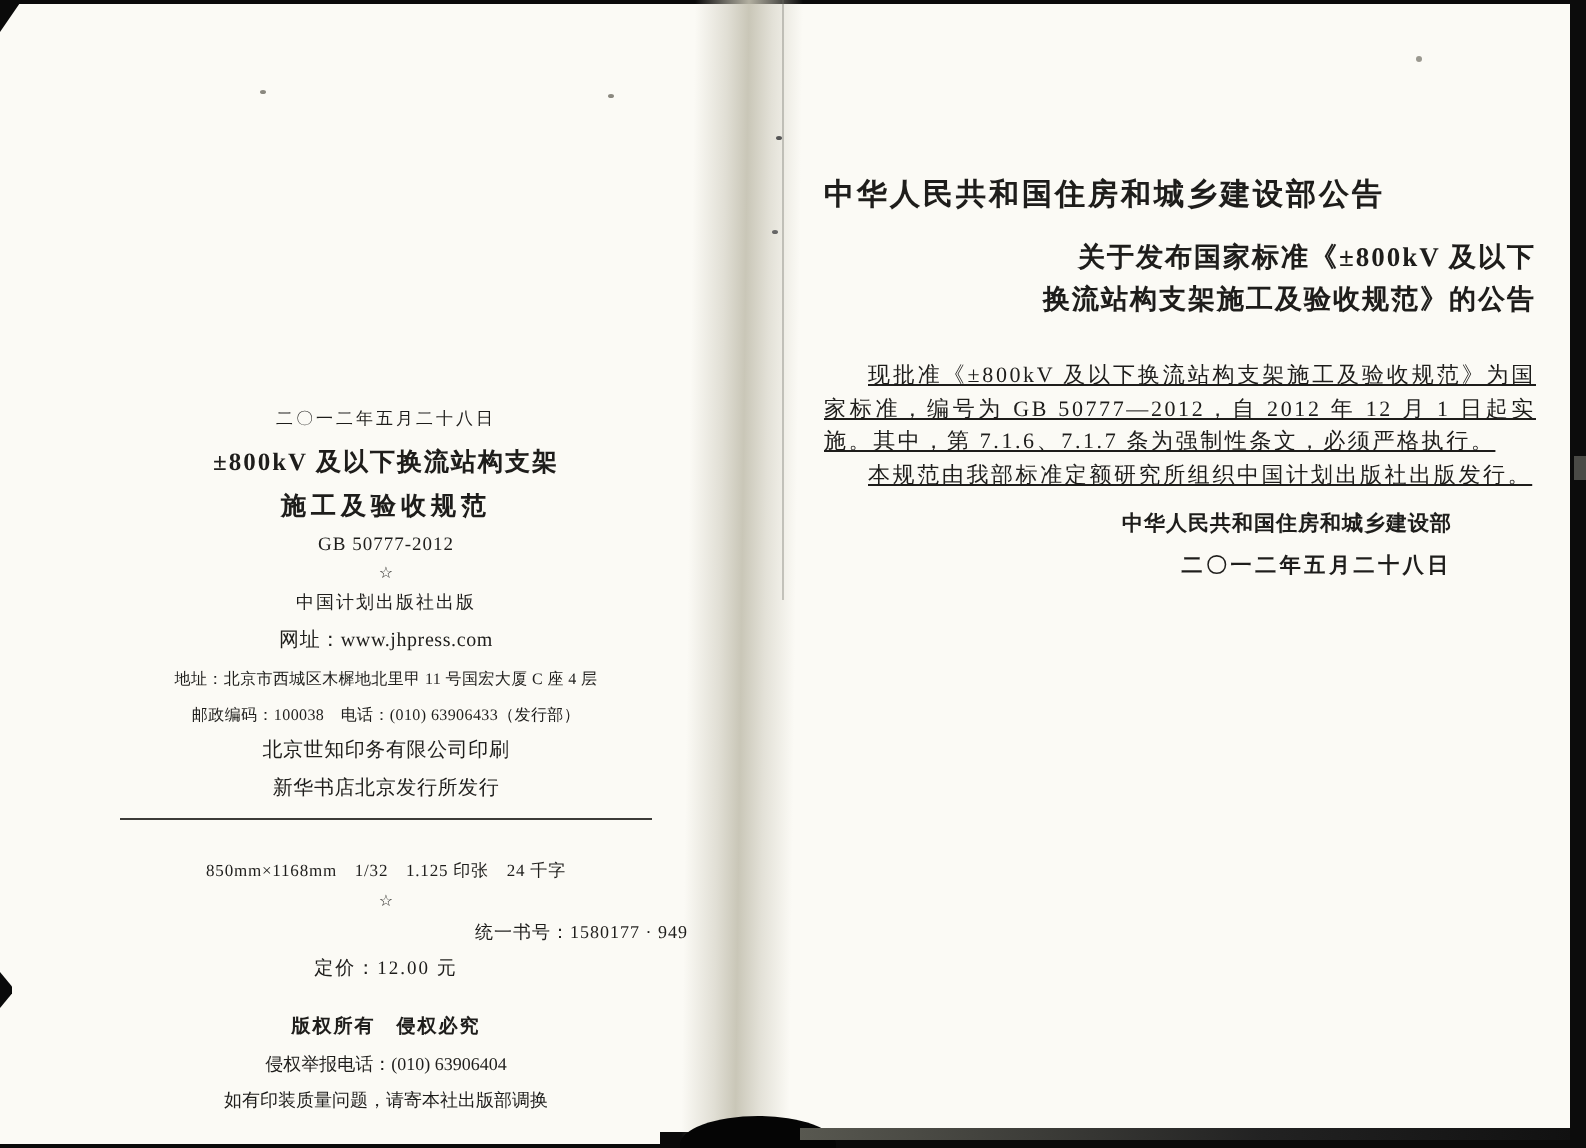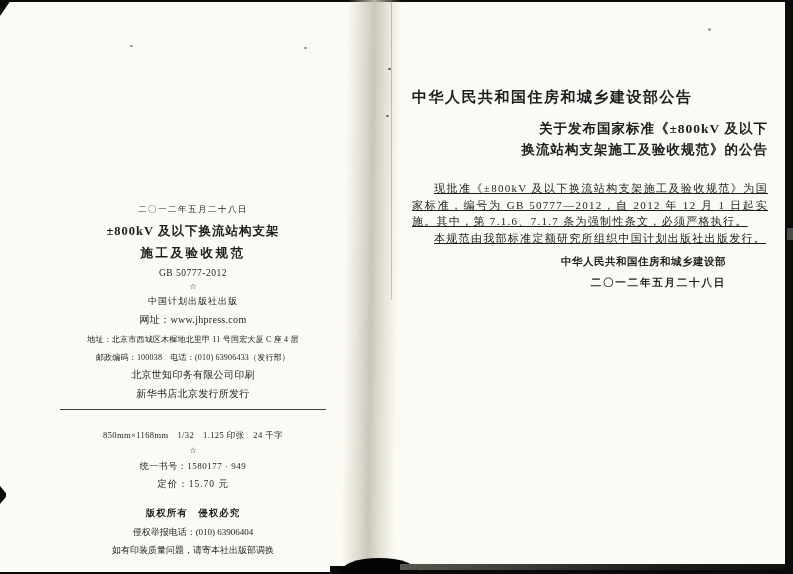--- a/index.html
+++ b/index.html
@@ -41,21 +41,21 @@
   .lp-title1{font-size:12.5px;font-weight:bold;letter-spacing:1px;margin-top:7px;}
   .lp-title2{font-size:12.5px;font-weight:bold;letter-spacing:2.5px;margin-top:5px;}
   .lp-gb{font-size:9.5px;letter-spacing:0.5px;margin-top:6px;}
   .lp-star{font-size:8px;margin-top:4px;}
   .lp-pub{font-size:9px;letter-spacing:1px;margin-top:4px;}
   .lp-small{font-size:10px;letter-spacing:0.3px;margin-top:5px;text-align:center;}
   .lp-addr{font-size:8px;letter-spacing:0.2px;margin-top:7px;}
   .lp-rule{height:0;border-top:1px solid #3c3b38;margin:8px 18px 0 18px;}
   .lp-colophon{font-size:8.5px;letter-spacing:0.4px;margin-top:20px;}
   .lp-colophon2{font-size:8.5px;letter-spacing:0.4px;margin-top:5px;}
-  .lp-booknum{font-size:9px;letter-spacing:0.5px;margin-top:5px;}
+  .lp-booknum{font-size:9px;letter-spacing:0.5px;margin-top:5px;text-align:right;}
   .lp-price{font-size:9.5px;letter-spacing:1px;margin-top:5px;}
   .lp-copyright{font-size:9.5px;font-weight:bold;letter-spacing:1px;margin-top:16px;}
   .lp-report{font-size:9px;margin-top:6px;}
   .lp-quality{font-size:9px;margin-top:5px;}
   
   .right-page{position:absolute;left:412px;top:88px;width:356px;}
   .rp-title{font-size:15px;font-weight:bold;letter-spacing:1.5px;text-align:left;white-space:nowrap;}
   .rp-number{font-size:12px;font-weight:bold;text-align:center;margin-top:21px;letter-spacing:1px;}
   .rp-subject{font-size:13.5px;font-weight:bold;text-align:right;margin-top:11px;line-height:21px;letter-spacing:1px;}
   .rp-body{margin-top:20px;font-size:11px;line-height:16.5px;text-align:justify;letter-spacing:1.3px;text-decoration:underline;}
@@ -94,21 +94,21 @@
     <div class="lp-pub">中国计划出版社出版</div>
     <div class="lp-small">网址：www.jhpress.com</div>
     <div class="lp-addr">地址：北京市西城区木樨地北里甲 11 号国宏大厦 C 座 4 层</div>
     <div class="lp-addr">邮政编码：100038　电话：(010) 63906433（发行部）</div>
     <div class="lp-small">北京世知印务有限公司印刷</div>
     <div class="lp-small">新华书店北京发行所发行</div>
     <div class="lp-rule"></div>
     <div class="lp-colophon">850mm×1168mm　1/32　1.125 印张　24 千字</div>
     <div class="lp-star">☆</div>
     <div class="lp-booknum">统一书号：1580177 · 949</div>
-    <div class="lp-price">定价：15.70 元</div>
+    <div class="lp-price">定价：12.00 元</div>
     <div class="lp-copyright">版权所有　侵权必究</div>
     <div class="lp-report">侵权举报电话：(010) 63906404</div>
     <div class="lp-quality">如有印装质量问题，请寄本社出版部调换</div>
   </div>
 
   <div class="right-page">
     <div class="rp-title">中华人民共和国住房和城乡建设部公告</div>
     <div class="rp-subject">
       <div>关于发布国家标准《±800kV 及以下</div>
       <div>换流站构支架施工及验收规范》的公告</div>

